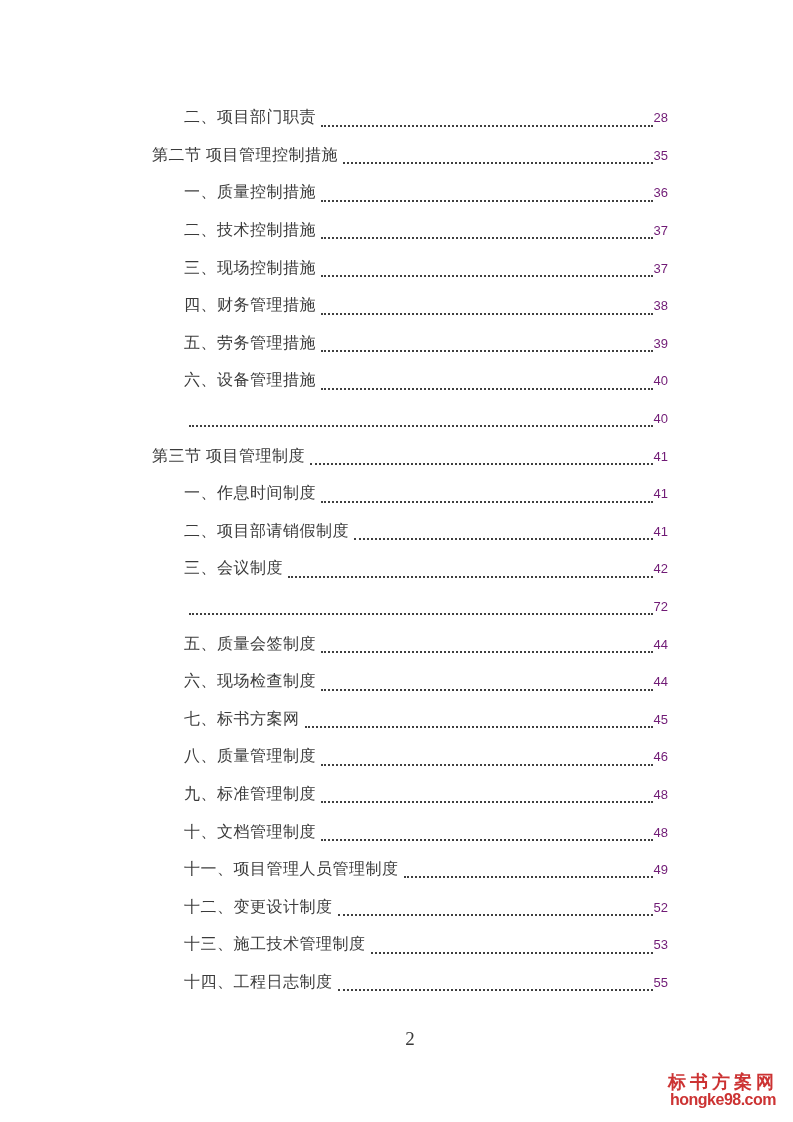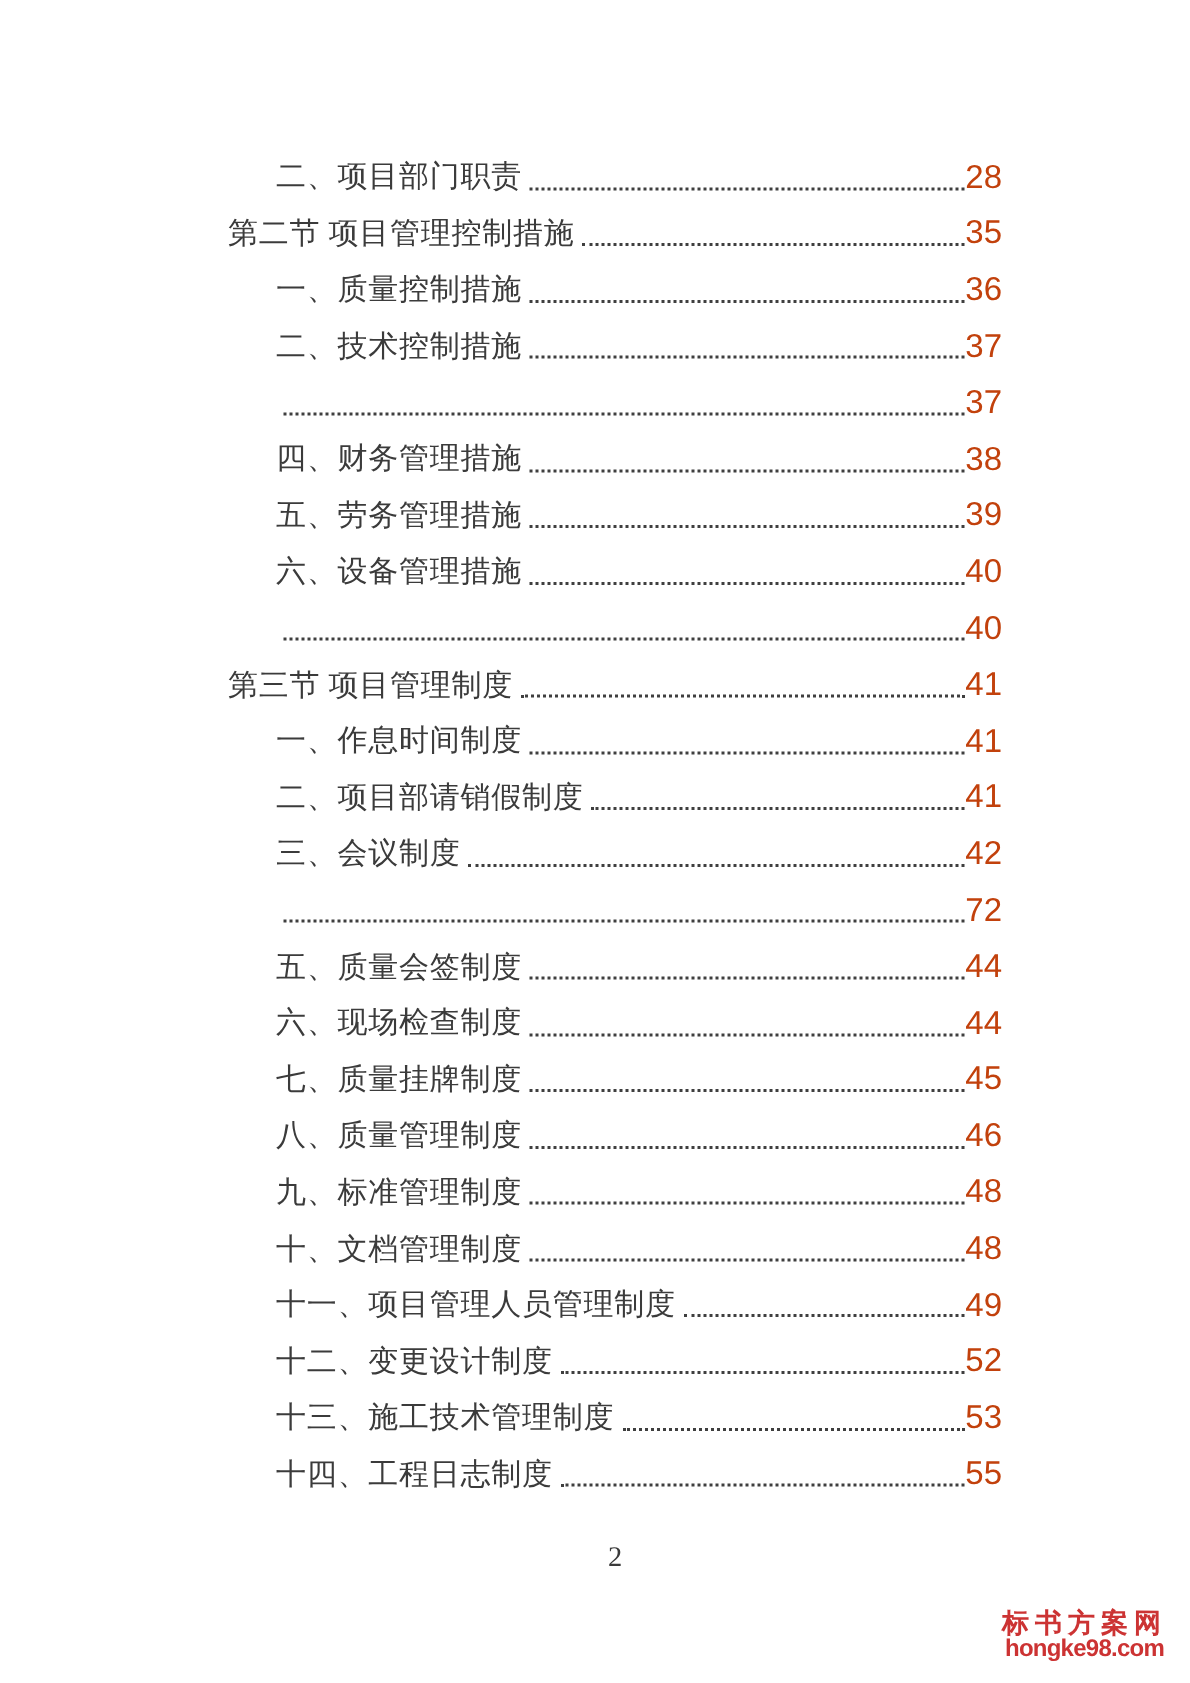--- a/index.html
+++ b/index.html
@@ -29,43 +29,43 @@
   .toc-row {
     display: flex;
     height: 37.6px;
     color: #3b3b3b;
   }
   .toc-row.item {
     padding-left: 32px;
   }
   .toc-title {
     align-self: center;
-    font-size: 20px;
+    font-size: 16px;
     white-space: pre;
     letter-spacing: 0.5px;
   }
   .toc-leader {
     flex: 1;
     position: relative;
     min-width: 12px;
   }
   .toc-leader::after {
     content: "";
     position: absolute;
     left: 5px;
     right: 1px;
     bottom: 10px;
     height: 0;
     border-bottom: 2.2px dotted #3f3f3f;
   }
   .toc-page {
     align-self: center;
     font-family: "Liberation Sans", "DejaVu Sans", sans-serif;
-    font-size: 22px;
-    color: #c2410c;
+    font-size: 13px;
+    color: #701a75;
   }
   
   .page-number {
     position: absolute;
     top: 1028px;
     left: 152px;
     width: 516px;
     text-align: center;
     font-size: 19px;
     color: #3a3a3a;
@@ -110,20 +110,21 @@
     <span class="toc-title">一、质量控制措施</span>
     <span class="toc-leader"></span>
     <span class="toc-page">36</span>
   </div>
       <div class="toc-row item">
     <span class="toc-title">二、技术控制措施</span>
     <span class="toc-leader"></span>
     <span class="toc-page">37</span>
   </div>
       <div class="toc-row item">
+    <span class="toc-title">三、现场控制措施</span>
     <span class="toc-leader"></span>
     <span class="toc-page">37</span>
   </div>
       <div class="toc-row item">
     <span class="toc-title">四、财务管理措施</span>
     <span class="toc-leader"></span>
     <span class="toc-page">38</span>
   </div>
       <div class="toc-row item">
     <span class="toc-title">五、劳务管理措施</span>
@@ -167,21 +168,21 @@
     <span class="toc-title">五、质量会签制度</span>
     <span class="toc-leader"></span>
     <span class="toc-page">44</span>
   </div>
       <div class="toc-row item">
     <span class="toc-title">六、现场检查制度</span>
     <span class="toc-leader"></span>
     <span class="toc-page">44</span>
   </div>
       <div class="toc-row item">
-    <span class="toc-title">七、质量挂牌制度</span>
+    <span class="toc-title">七、标书方案网</span>
     <span class="toc-leader"></span>
     <span class="toc-page">45</span>
   </div>
       <div class="toc-row item">
     <span class="toc-title">八、质量管理制度</span>
     <span class="toc-leader"></span>
     <span class="toc-page">46</span>
   </div>
       <div class="toc-row item">
     <span class="toc-title">九、标准管理制度</span>

